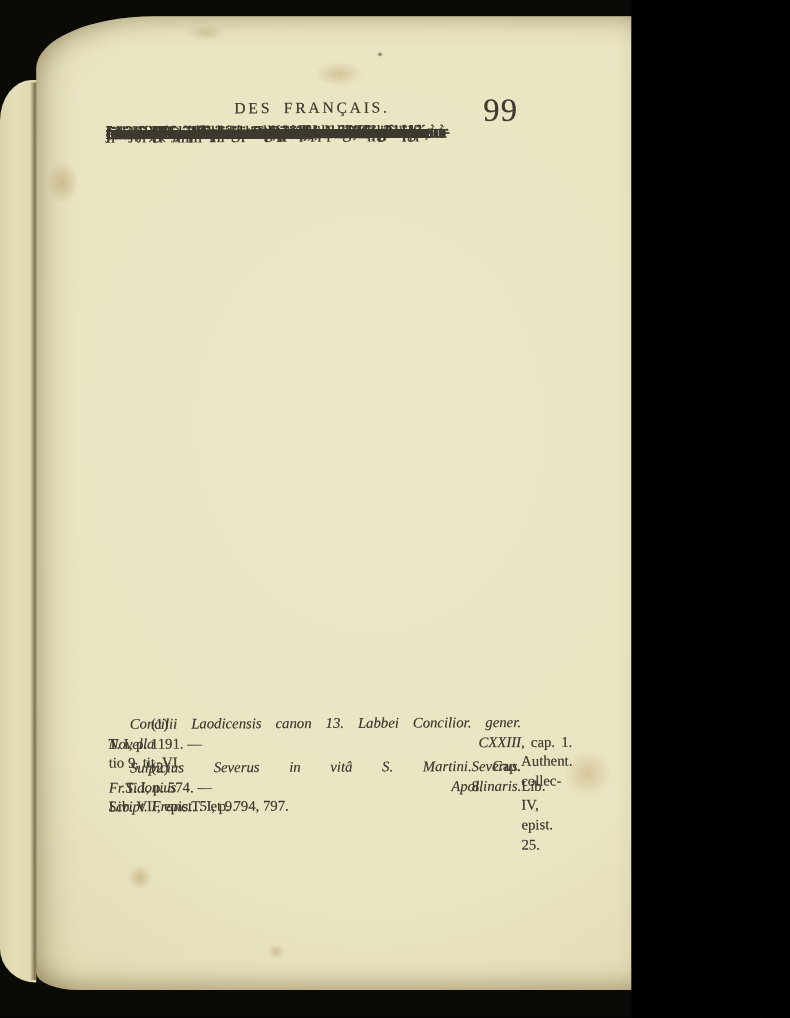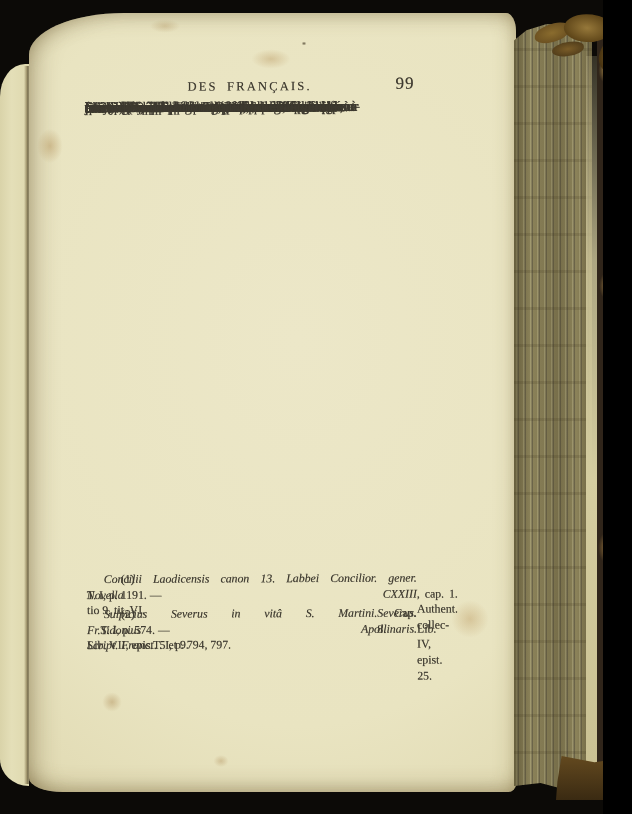--- a/index.html
+++ b/index.html
@@ -1,17 +1,17 @@
 <!DOCTYPE html>
 <html style="--background: #0c0a07; --paper: #e9e4c1; --paper-shadow: #cfc89c; --facing-paper: #e4dfb8; --ink: #3e3a30; --fore-edge-light: #a29a70; --fore-edge-mid: #8b8259; --fore-edge-dark: #6c654a; --page-edge-strip: #d5cda0; --marble-base: #30251a; --marble-vein: #96793f;"><head>
 <meta charset="utf-8">
 <style>
   html,body{margin:0;padding:0;background:#000;}
   .scene{
-    position:relative;width:603px;height:814px;overflow:hidden;
+    position:relative;width:505px;height:814px;overflow:hidden;
     background:var(--background,#0c0a07);
     font-family:"Liberation Serif","DejaVu Serif",serif;
   }
   .scene *{position:absolute;}
   
   .facing-page{
     left:0;top:64px;width:29px;height:722px;
     background:linear-gradient(90deg,#d9d3a9 0%,var(--facing-paper,#e4dfb8) 40%,#ded8ae 100%);
     border-top-left-radius:26px 34px;border-bottom-left-radius:30px 28px;
   }
@@ -78,21 +78,21 @@
   .cover-bottom{
     left:556px;top:756px;width:70px;height:44px;
     background:linear-gradient(180deg,#63491f,#3a2a12);
     clip-path:polygon(8% 0,55% 14%,100% 4%,100% 100%,0 100%,2% 58%);
   }
   
   .type{left:0;top:0;width:632px;height:814px;color:var(--ink,#3e3a30);transform:rotate(-0.25deg);
         text-shadow:0.2px 0.2px 0.35px rgba(62,58,48,.55);}
   .header{left:86px;top:74px;width:330px;height:24px;}
   .running-title{left:0;right:0;top:5px;text-align:center;font-size:12.5px;letter-spacing:2.2px;word-spacing:4px;}
-  .page-number{right:0;top:0;font-size:17px;letter-spacing:1px;}
+  .page-number{right:0;top:0;font-size:26px;letter-spacing:1px;}
   .body-text{left:86px;top:96px;width:330px;font-size:14.5px;line-height:20.6px;}
   .footnotes{left:86px;top:571px;width:330px;font-size:11.8px;line-height:15.6px;}
   .footnote{position:static;}
   .footnote + .footnote{margin-top:4px;}
   .tline{position:static;display:block;text-align:justify;text-align-last:justify;}
   .tline.flush{text-align-last:left;}
   .tline.indent{text-indent:17px;}
   .it{position:static;font-style:italic;}
 </style>
 </head>

